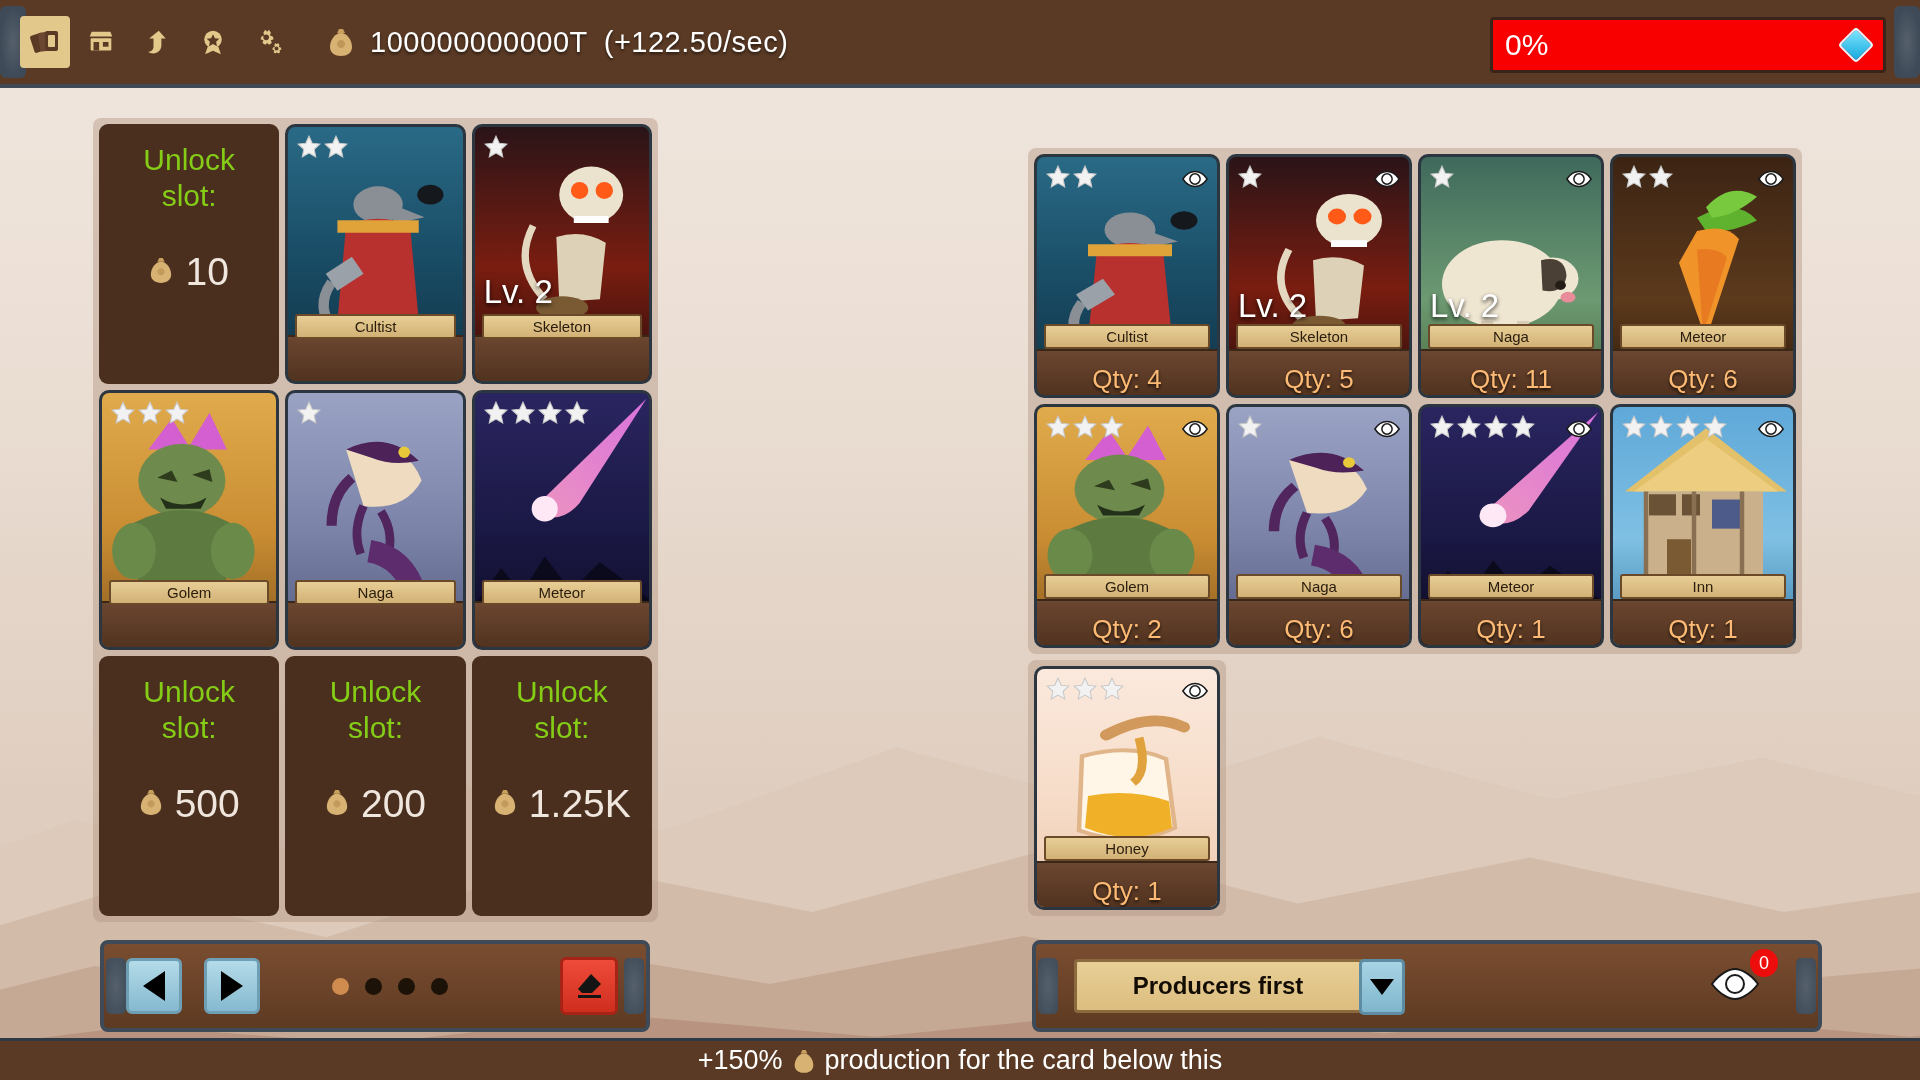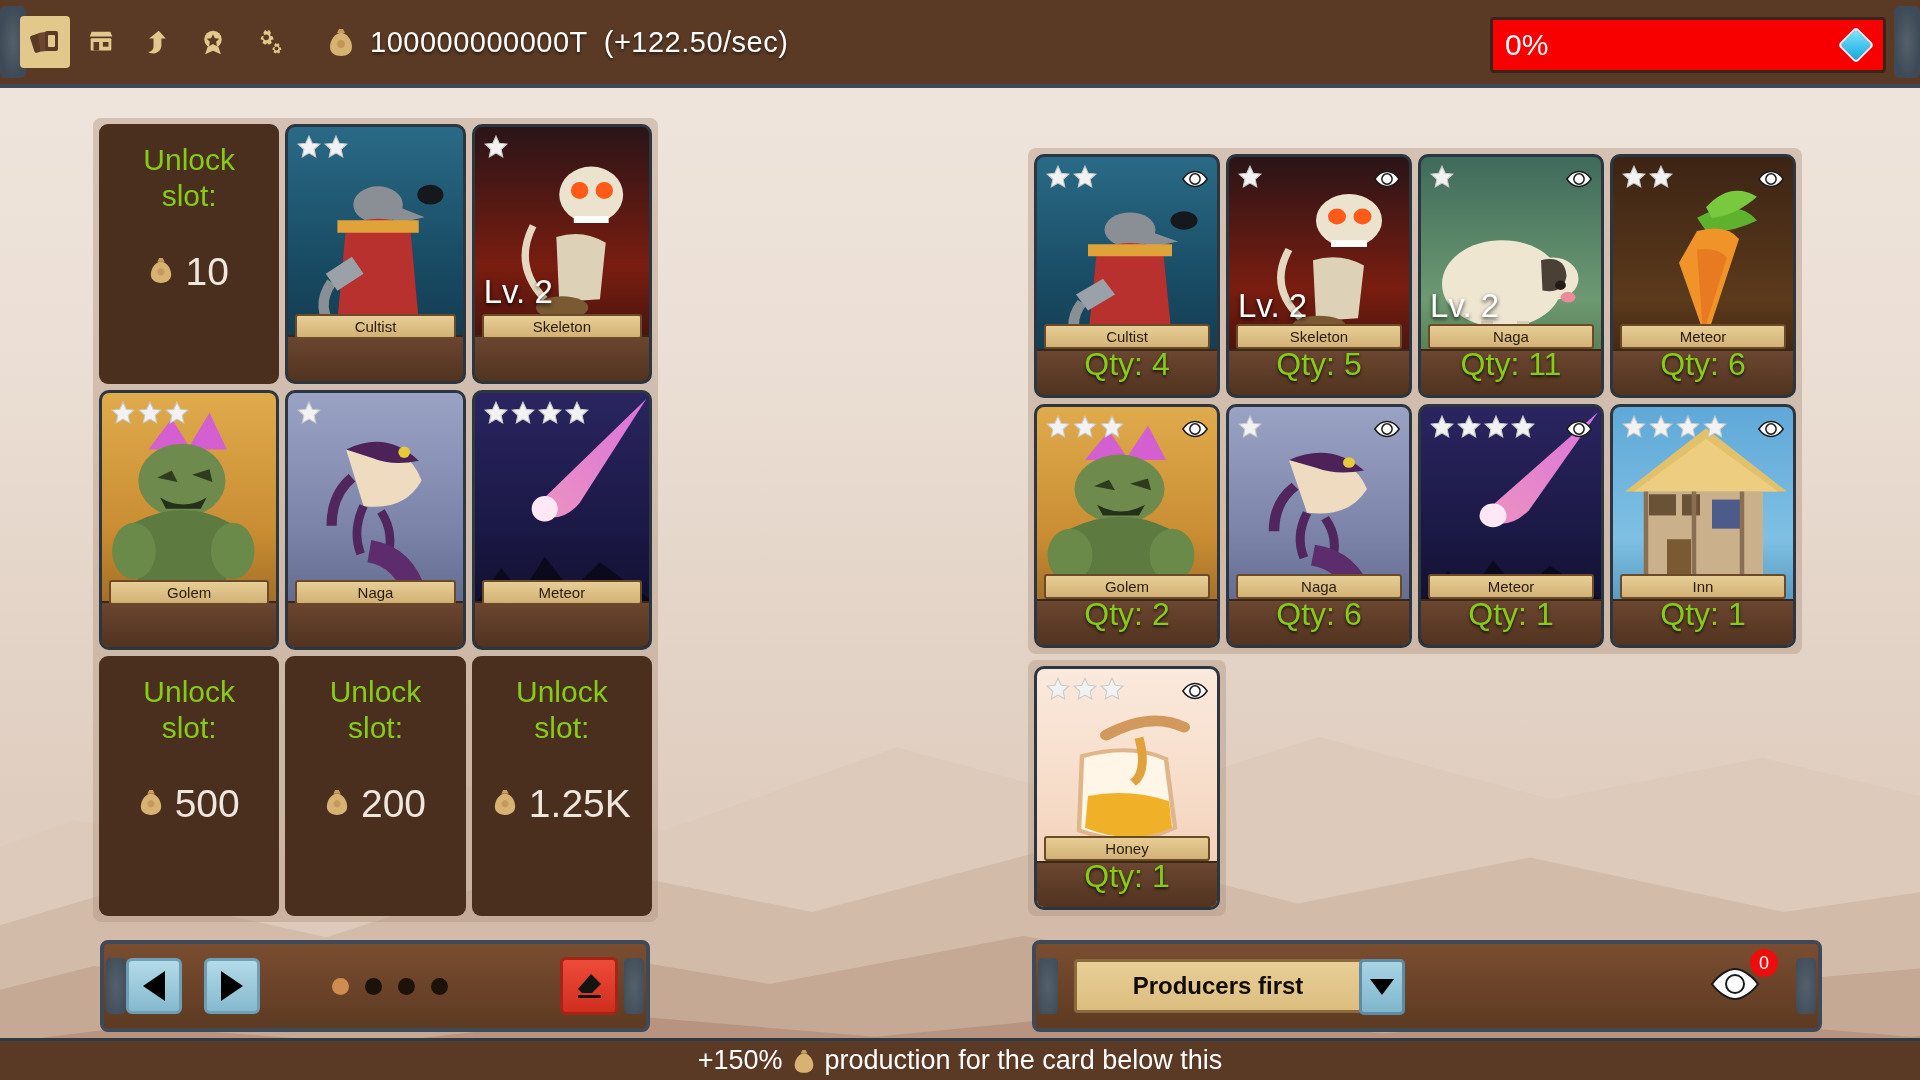--- a/index.html
+++ b/index.html
@@ -120,22 +120,22 @@
     border:2px solid #6b4a2a; border-radius:3px;
     display:flex; align-items:center; justify-content:center;
     font-size:15px; color:#2a1c0c;
   }
   .woodbase{
     position:absolute; left:0; right:0; bottom:0; height:46px; z-index:3;
     background:linear-gradient(180deg,#6b4630 0%, #51331f 100%);
     border-top:2px solid #3b2718;
   }
   .qty{
-    position:absolute; left:0; right:0; bottom:12px; z-index:6; text-align:center;
-    font-size:32px; color:#84cc16; text-shadow:0 2px 3px rgba(0,0,0,.7);
+    position:absolute; left:0; right:0; bottom:0; z-index:6; text-align:center;
+    font-size:26px; color:#fdba74; text-shadow:0 2px 3px rgba(0,0,0,.7);
   }
 
   
   .art-cultist{ background:linear-gradient(180deg,#2a6a86 0%, #184a63 55%, #123445 100%); }
   .art-skeleton{ background:linear-gradient(180deg,#2a1418 0%, #7a1d10 55%, #2b0f0c 100%); }
   .art-sheep{ background:linear-gradient(180deg,#3f6a5c 0%, #6d9a72 60%, #4a6b3c 100%); }
   .art-carrot{ background:linear-gradient(180deg,#3c2414 0%, #5c3a1c 60%, #2e1a0c 100%); }
   .art-golem{ background:linear-gradient(180deg,#e0ab4c 0%, #c98c32 55%, #8a5c20 100%); }
   .art-naga{ background:linear-gradient(180deg,#9aa3c4 0%, #7b82a8 55%, #555d80 100%); }
   .art-meteor{ background:linear-gradient(180deg,#2a2560 0%, #1a1844 55%, #0d0b22 100%); }

